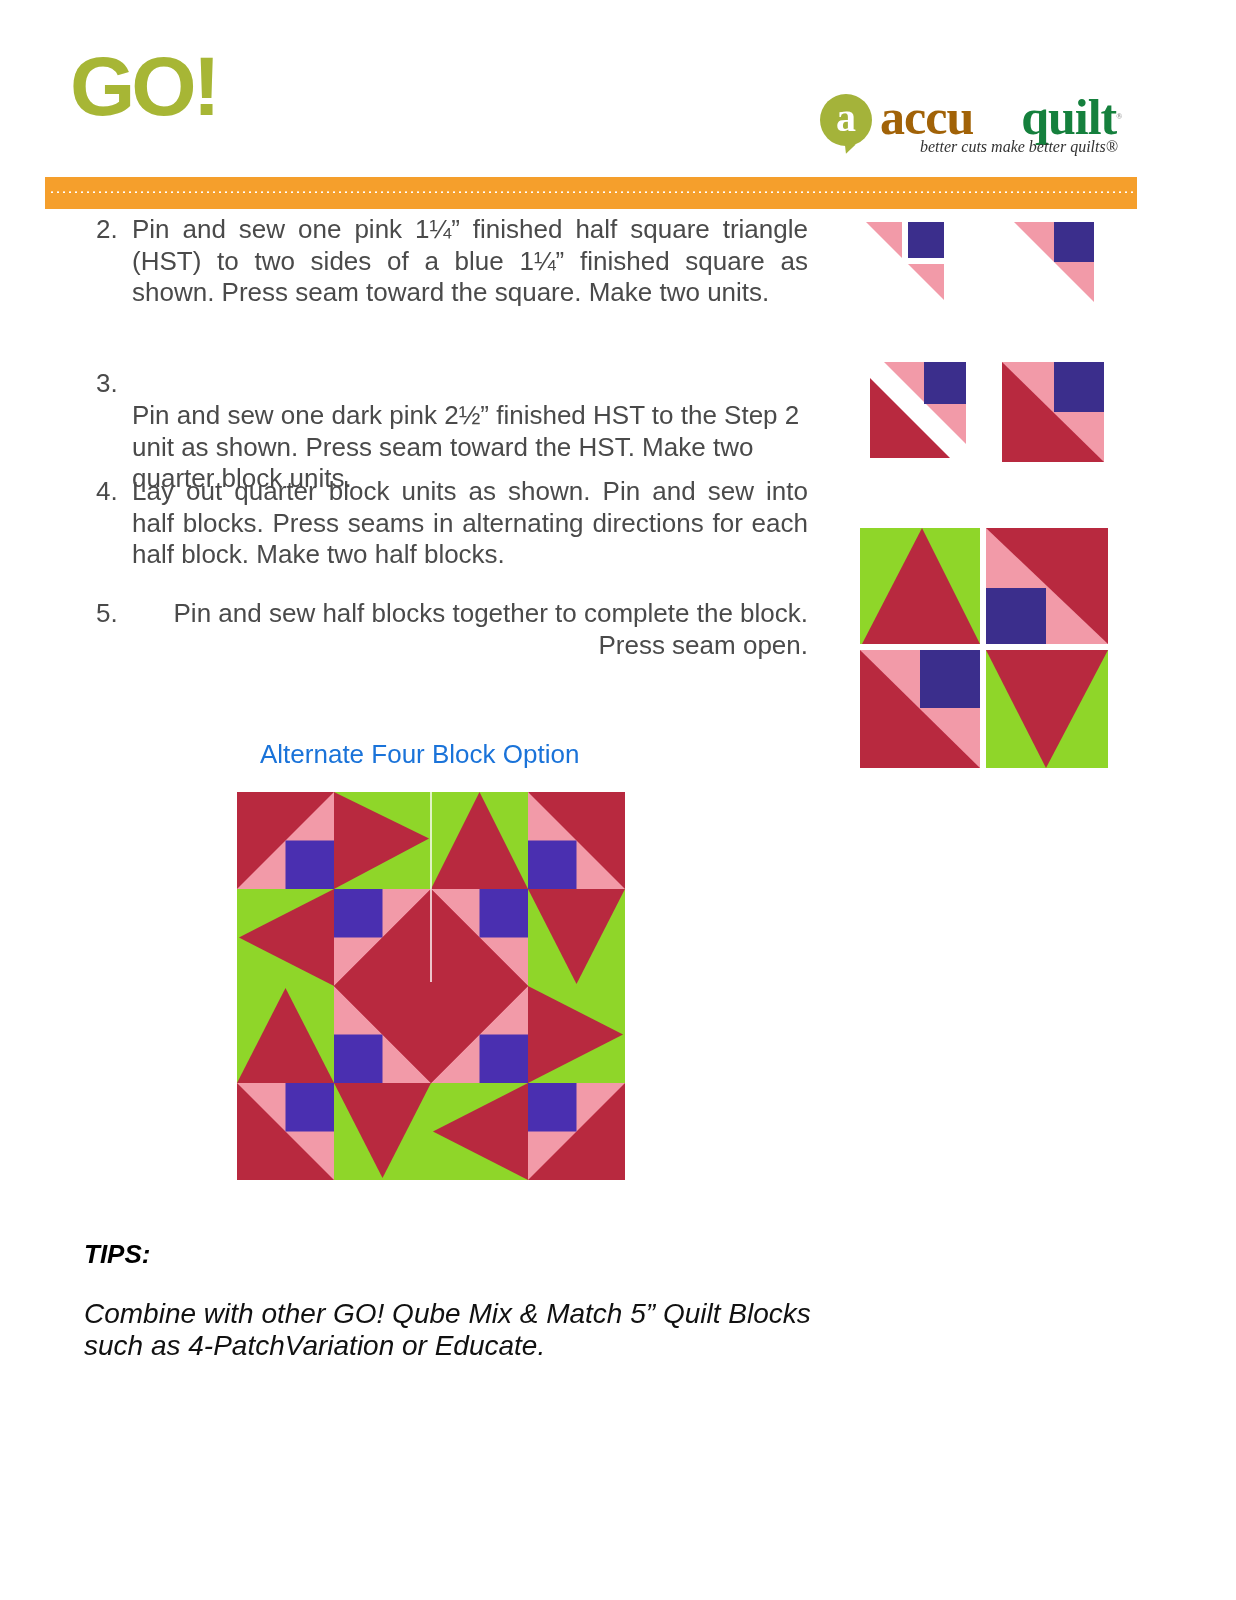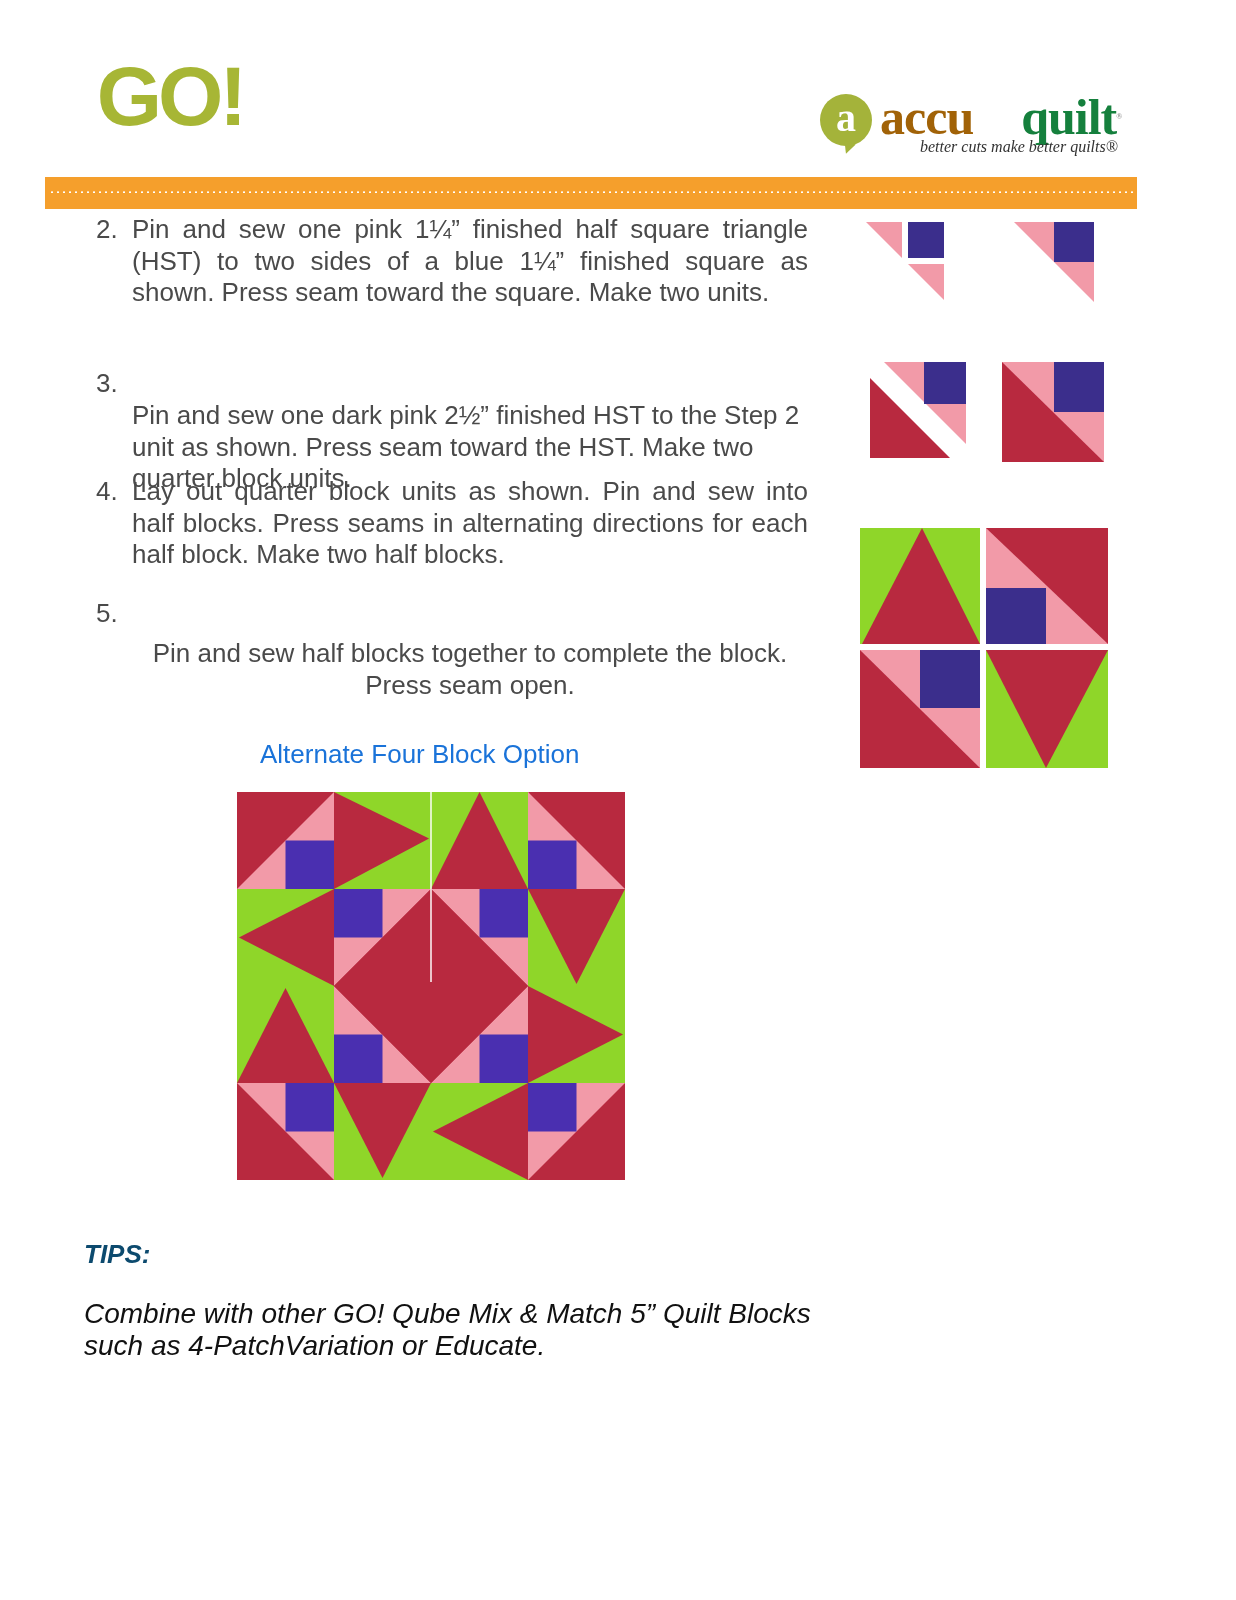--- a/index.html
+++ b/index.html
@@ -1,20 +1,20 @@
 <!DOCTYPE html>
 <html><head>
 <meta charset="utf-8">
 <style>
   html, body { margin:0; padding:0; background:#ffffff; }
   body { width:1236px; height:1600px; position:relative; overflow:hidden; font-family:"Liberation Sans", sans-serif; }
   .abs { position:absolute; }
 
   
-  .go-logo { left:70px; top:56px; width:200px; height:125px;text-align:center; }
+  .go-logo { left:70px; top:46px; width:200px; height:125px; }
   .go-text { font-family:"Liberation Sans", sans-serif; font-weight:bold; font-size:84px; line-height:80px; color:#a7b635; letter-spacing:-4px; }
   .qube-text { font-family:"Liberation Sans", sans-serif; font-size:50px; line-height:46px; color:#b4b4b4; letter-spacing:1px; font-weight:normal; -webkit-text-stroke:0; }
   .tm { font-size:8px; color:#aaa; vertical-align:top; margin-left:2px; letter-spacing:0; }
 
   .accu-logo { left:820px; top:94px; width:340px; height:70px; }
   .accu-at { position:absolute; left:0; top:0; width:52px; height:52px; border-radius:50%; background:#a4b33a; color:#fff; font-family:"Liberation Serif", serif; font-weight:bold; font-size:40px; line-height:48px; text-align:center; }
   .accu-at:after { content:""; position:absolute; left:22px; bottom:-8px; width:0; height:0; border-left:6px solid transparent; border-right:6px solid transparent; border-top:12px solid #a4b33a; transform:rotate(20deg); }
   .accu-word { position:absolute; left:60px; top:-4px; font-family:"Liberation Serif", serif; font-weight:bold; font-size:50px; line-height:54px; letter-spacing:-1px; }
   .accu-word .c1 { color:#a16207; }
   .accu-word .c2 { color:#15803d;margin-left:48px; }
@@ -23,21 +23,21 @@
 
   
   .band { left:45px; top:177px; width:1092px; height:32px; background:#f59f2c; }
   .band-dots { position:absolute; left:4px; right:4px; top:14px; height:2px; background-image:radial-gradient(circle, #ffffff 1px, transparent 1.3px); background-size:6px 3px; background-repeat:repeat-x; }
   .step-num { width:36px; flex:0 0 36px; }
   .step-text { flex:1; text-align:justify; }
   .step-abs { position:absolute; left:96px; width:712px; color:#4a4a4a; font-size:26px; line-height:31.7px; display:flex; }
 
   .alt-title { left:260px; top:738px; color:#1a73d9; font-size:26px; line-height:32px; }
 
-  .tips-title { left:84px; top:1238px; color:#0c4a6e; font-style:italic; font-weight:bold; font-size:26px; line-height:32px; }
+  .tips-title { left:84px; top:1238px; color:#000000; font-style:italic; font-weight:bold; font-size:26px; line-height:32px; }
   .tips-text { left:84px; top:1298px; width:740px; color:#111; font-style:italic; font-size:28px; line-height:32px; }
 
   svg { display:block; }
 </style>
 </head>
 <body>
 
 <div class="abs go-logo">
   <div class="go-text">GO!</div>
 </div>
@@ -59,21 +59,21 @@
 <div class="step-abs" style="top:368px;">
   <span class="step-num">3.</span>
   <span class="step-text" style="text-align:left;margin-top:32px;">Pin and sew one dark pink 2½” finished HST to the Step 2 unit as shown. Press seam toward the HST. Make two quarter block units.</span>
 </div>
 <div class="step-abs" style="top:476px;">
   <span class="step-num">4.</span>
   <span class="step-text" style="text-align:justify;text-align-last:left;">Lay out quarter block units as shown. Pin and sew into half blocks. Press seams in alternating directions for each half block. Make two half blocks.</span>
 </div>
 <div class="step-abs" style="top:598px;">
   <span class="step-num">5.</span>
-  <span class="step-text" style="text-align:center;margin-top:40px;">Pin and sew half blocks together to complete the block. Press seam open.</span>
+  <span class="step-text" style="text-align:right;">Pin and sew half blocks together to complete the block. Press seam open.</span>
 </div>
 
 <div class="abs" style="left:866px; top:222px;">
   <svg width="80" height="80" viewBox="0 0 80 80">
     <polygon points="0,0 36,0 36,36" fill="#f29aa8"></polygon>
     <rect x="42" y="0" width="36" height="36" fill="#3b2e8c"></rect>
     <polygon points="42,42 78,42 78,78" fill="#f29aa8"></polygon>
   </svg>
 </div>
 <div class="abs" style="left:1014px; top:222px;">

